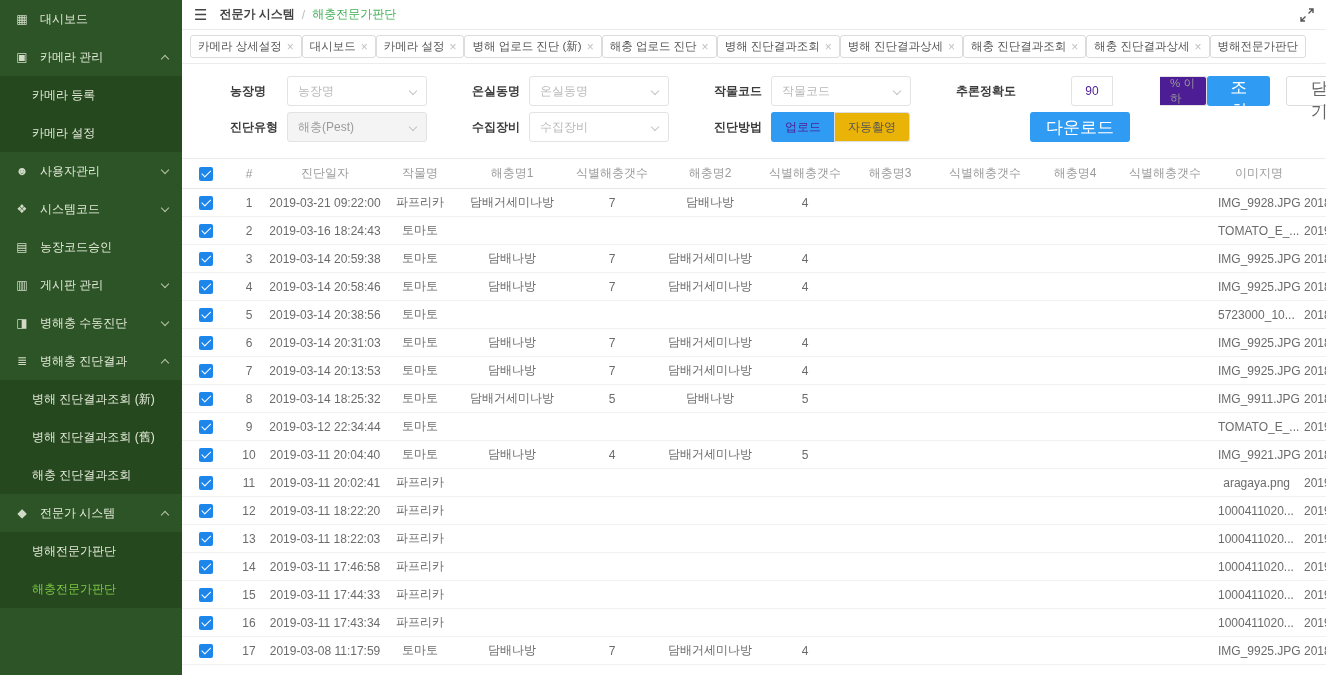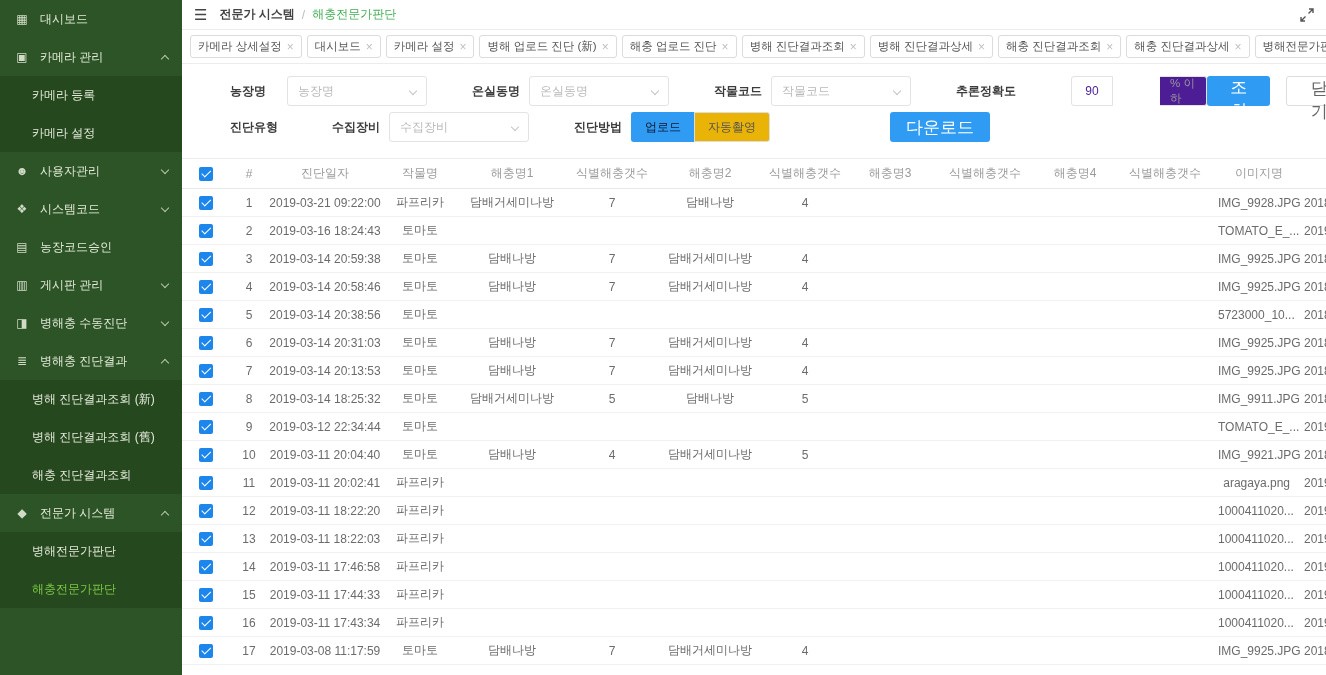--- a/index.html
+++ b/index.html
@@ -23,21 +23,21 @@
   .main { flex:1; display:flex; flex-direction:column; overflow:hidden; background:#fff; }
 
   .topbar { height:30px; flex-shrink:0; display:flex; align-items:center; gap:12px; padding:0 12px; border-bottom:1px solid #ececec; }
   .hamburger { font-size:15px; color:#444; cursor:pointer; }
   .breadcrumb { display:flex; align-items:center; gap:7px; }
   .bc-parent { font-weight:bold; color:#444; cursor:pointer; }
   .bc-sep { color:#bbb; }
   .bc-current { color:#3fae53; }
   .fullscreen { margin-left:auto; cursor:pointer; display:flex; }
 
-  .tabbar { flex-shrink:0; display:flex; align-items:center; gap:5px; padding:5px 8px; border-bottom:1px solid #ececec; white-space:nowrap; }
+  .tabbar { flex-shrink:0; display:flex; align-items:center; padding:5px 8px; border-bottom:1px solid #ececec; white-space:nowrap; }
   .tab { display:flex; align-items:center; gap:5px; height:23px; padding:0 7px; border:1px solid #dcdcdc; border-radius:3px; background:#fff; color:#555; font-size:11.5px; cursor:pointer; flex-shrink:0; }
   .tab-close { color:#c0c0c0; font-size:12px; line-height:1; cursor:pointer; }
 
   
   .filters { flex-shrink:0; padding:12px 0 10px 48px; }
   .frow { display:flex; align-items:center; height:30px; margin-bottom:6px; }
   .fgroup { display:flex; align-items:center; margin-right:45px; }
   .flabel { width:57px; font-weight:bold; color:#3c3c3c; font-size:12px; flex-shrink:0; }
   .flabel.wide { width:68px; }
   .sel { position:relative; width:140px; height:30px; border:1px solid #e3e3e3; border-radius:3px; background:#fff; display:flex; align-items:center; padding:0 22px 0 10px; color:#b9b9b9; cursor:pointer; }
@@ -47,21 +47,21 @@
   .acc-addon { height:30px; display:flex; align-items:center; padding:0 10px; border:1px solid #e3e3e3; border-left:none; border-radius:0 3px 3px 0; background:#4c1d95; color:#999; font-size:11.5px; }
   .btn { height:30px; border-radius:3px; font-size:17px; padding:0 16px; cursor:pointer; border:none; font-family:inherit; }
   .btn-primary { background:#2f9bf3; color:#fff; }
   .btn-outline { background:#fff; color:#666; border:1px solid #ddd; }
   .fright { margin-left:auto; display:flex; gap:16px; }
   .btn-close-panel { margin-right:-26px; }
   .seg { display:flex; }
   .seg-btn { height:30px; padding:0 13px; font-size:12px; font-family:inherit; background:#eab308; color:#555; border:1px solid #ddd; cursor:pointer; }
   .seg-btn:first-child { border-radius:3px 0 0 3px; border-right:none; }
   .seg-btn:last-child { border-radius:0 3px 3px 0; }
-  .seg-btn.seg-active { background:#2f9bf3; border-color:#2f9bf3; color:#0f172a; }
+  .seg-btn.seg-active { background:#2f9bf3; border-color:#2f9bf3; color:#4c1d95; }
   .btn-download { margin-left:75px; }
 
   
   .table-wrap { flex:1; overflow:hidden; }
   table { border-collapse:collapse; table-layout:fixed; width:1218px; }
   thead th { height:30px; font-weight:normal; color:#9a9a9a; font-size:12px; border-top:1px solid #ececec; border-bottom:1px solid #e7e7e7; text-align:center; white-space:nowrap; }
   tbody td { height:28px; font-size:12px; color:#6b6b6b; border-bottom:1px solid #f1f1f1; text-align:center; white-space:nowrap; overflow:hidden; }
   td.img-cell { text-align:right; padding-right:10px; }
   td.extra-cell, th.extra-col { text-align:left; padding-left:4px; }
   .cbx { display:inline-block; width:14px; height:14px; background:#1d86ea; border-radius:2px; position:relative; cursor:pointer; vertical-align:middle; }
@@ -280,20 +280,24 @@
           <span class="acc-addon">% 이하</span>
         </div>
         <div class="fright">
           <button class="btn btn-primary">조회</button>
           <button class="btn btn-outline btn-close-panel">닫기</button>
         </div>
       </div>
       <div class="frow">
         <div class="fgroup">
           <span class="flabel">진단유형</span>
+          <div class="sel disabled">
+            <span>해충(Pest)</span>
+            <span class="sel-arrow"></span>
+          </div>
         </div>
         <div class="fgroup">
           <span class="flabel">수집장비</span>
           <div class="sel">
             <span>수집장비</span>
             <span class="sel-arrow"></span>
           </div>
         </div>
         <div class="fgroup">
           <span class="flabel">진단방법</span>

